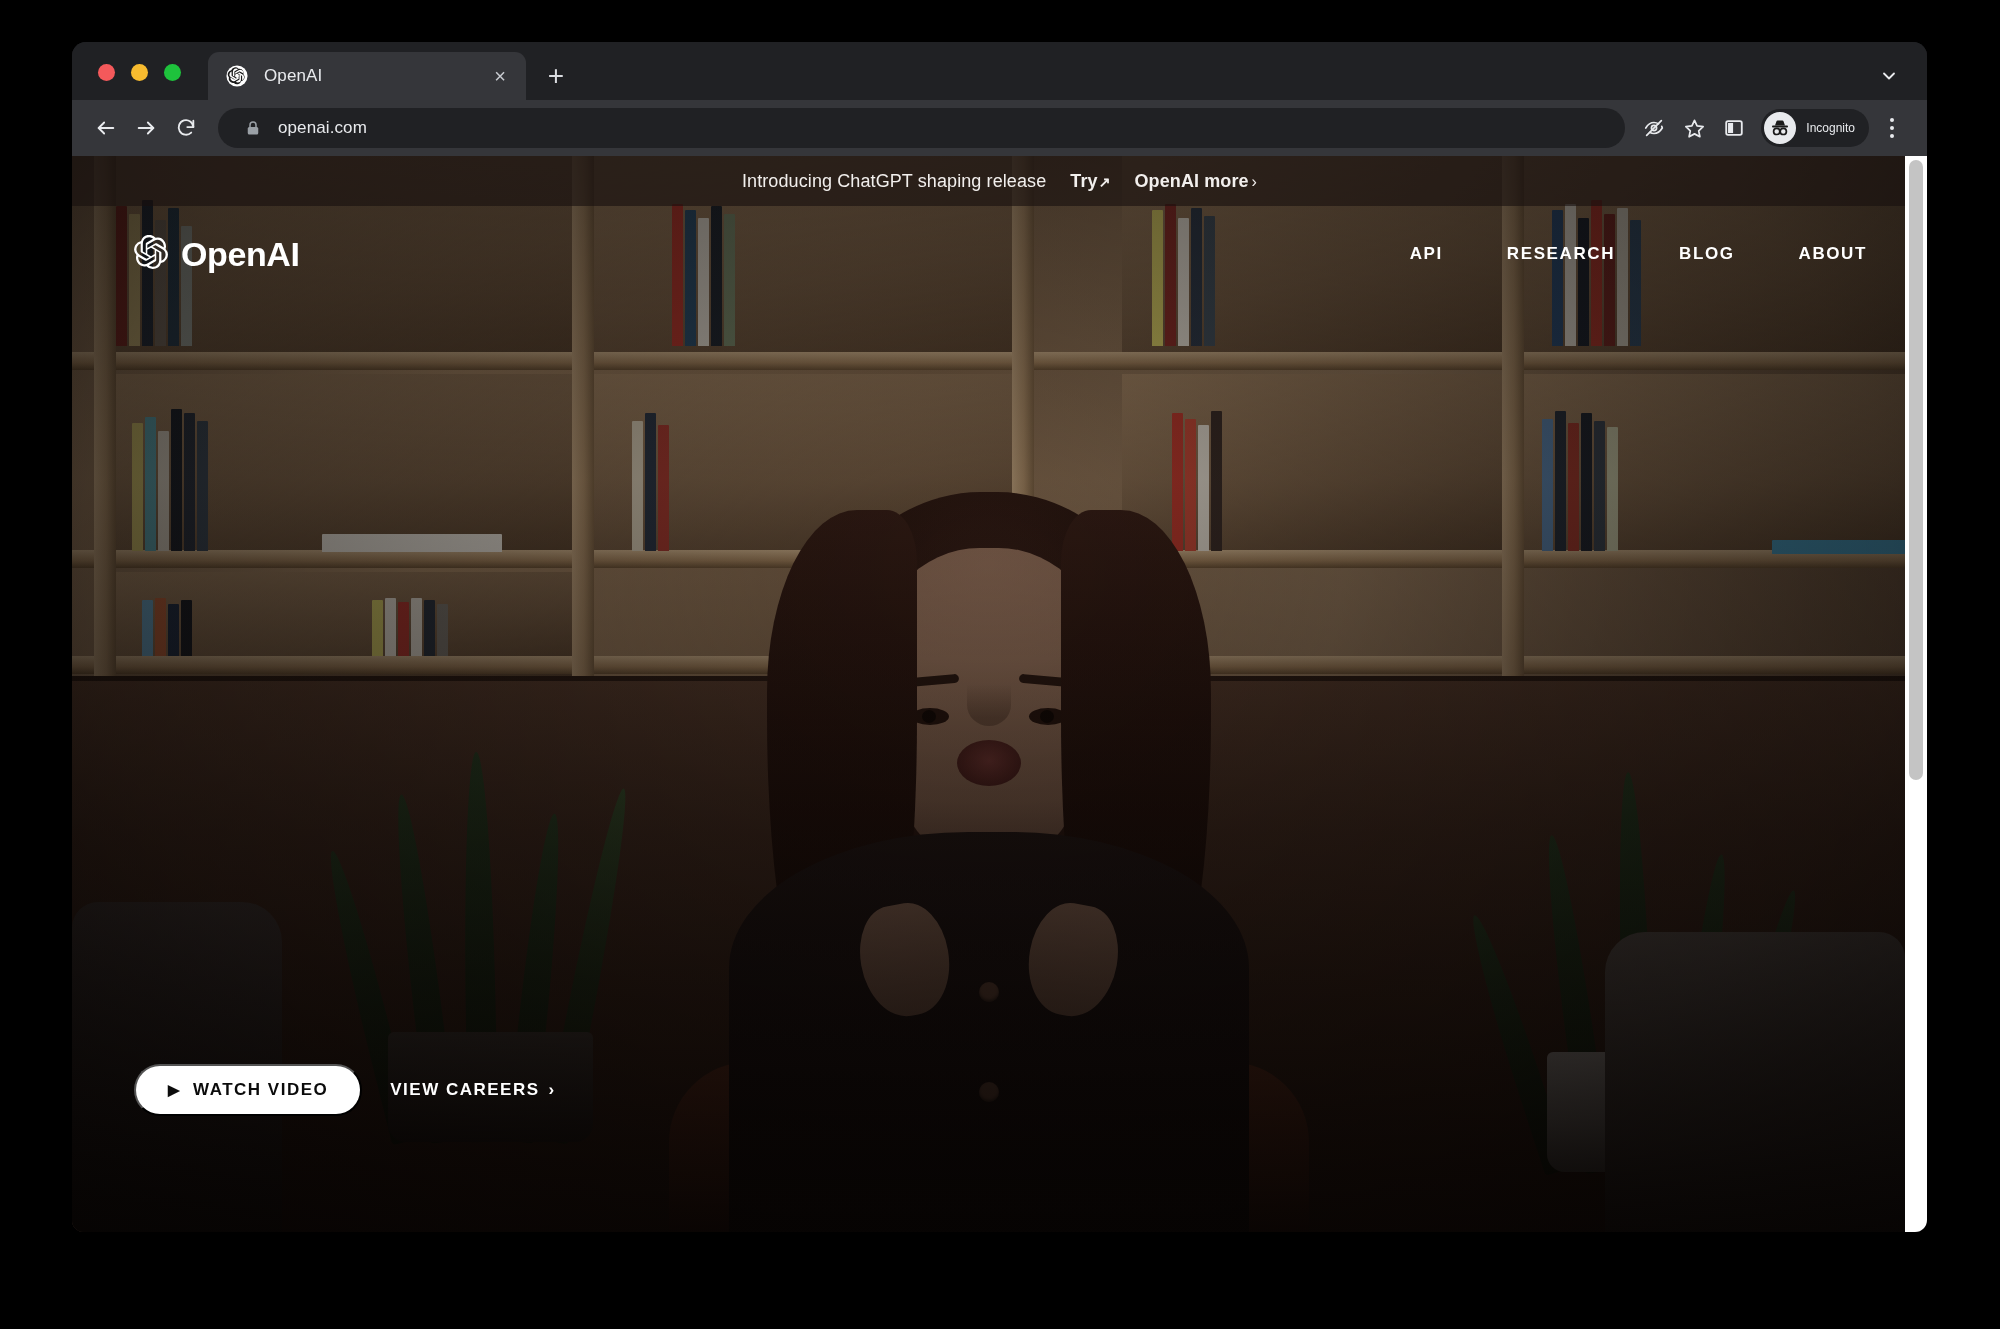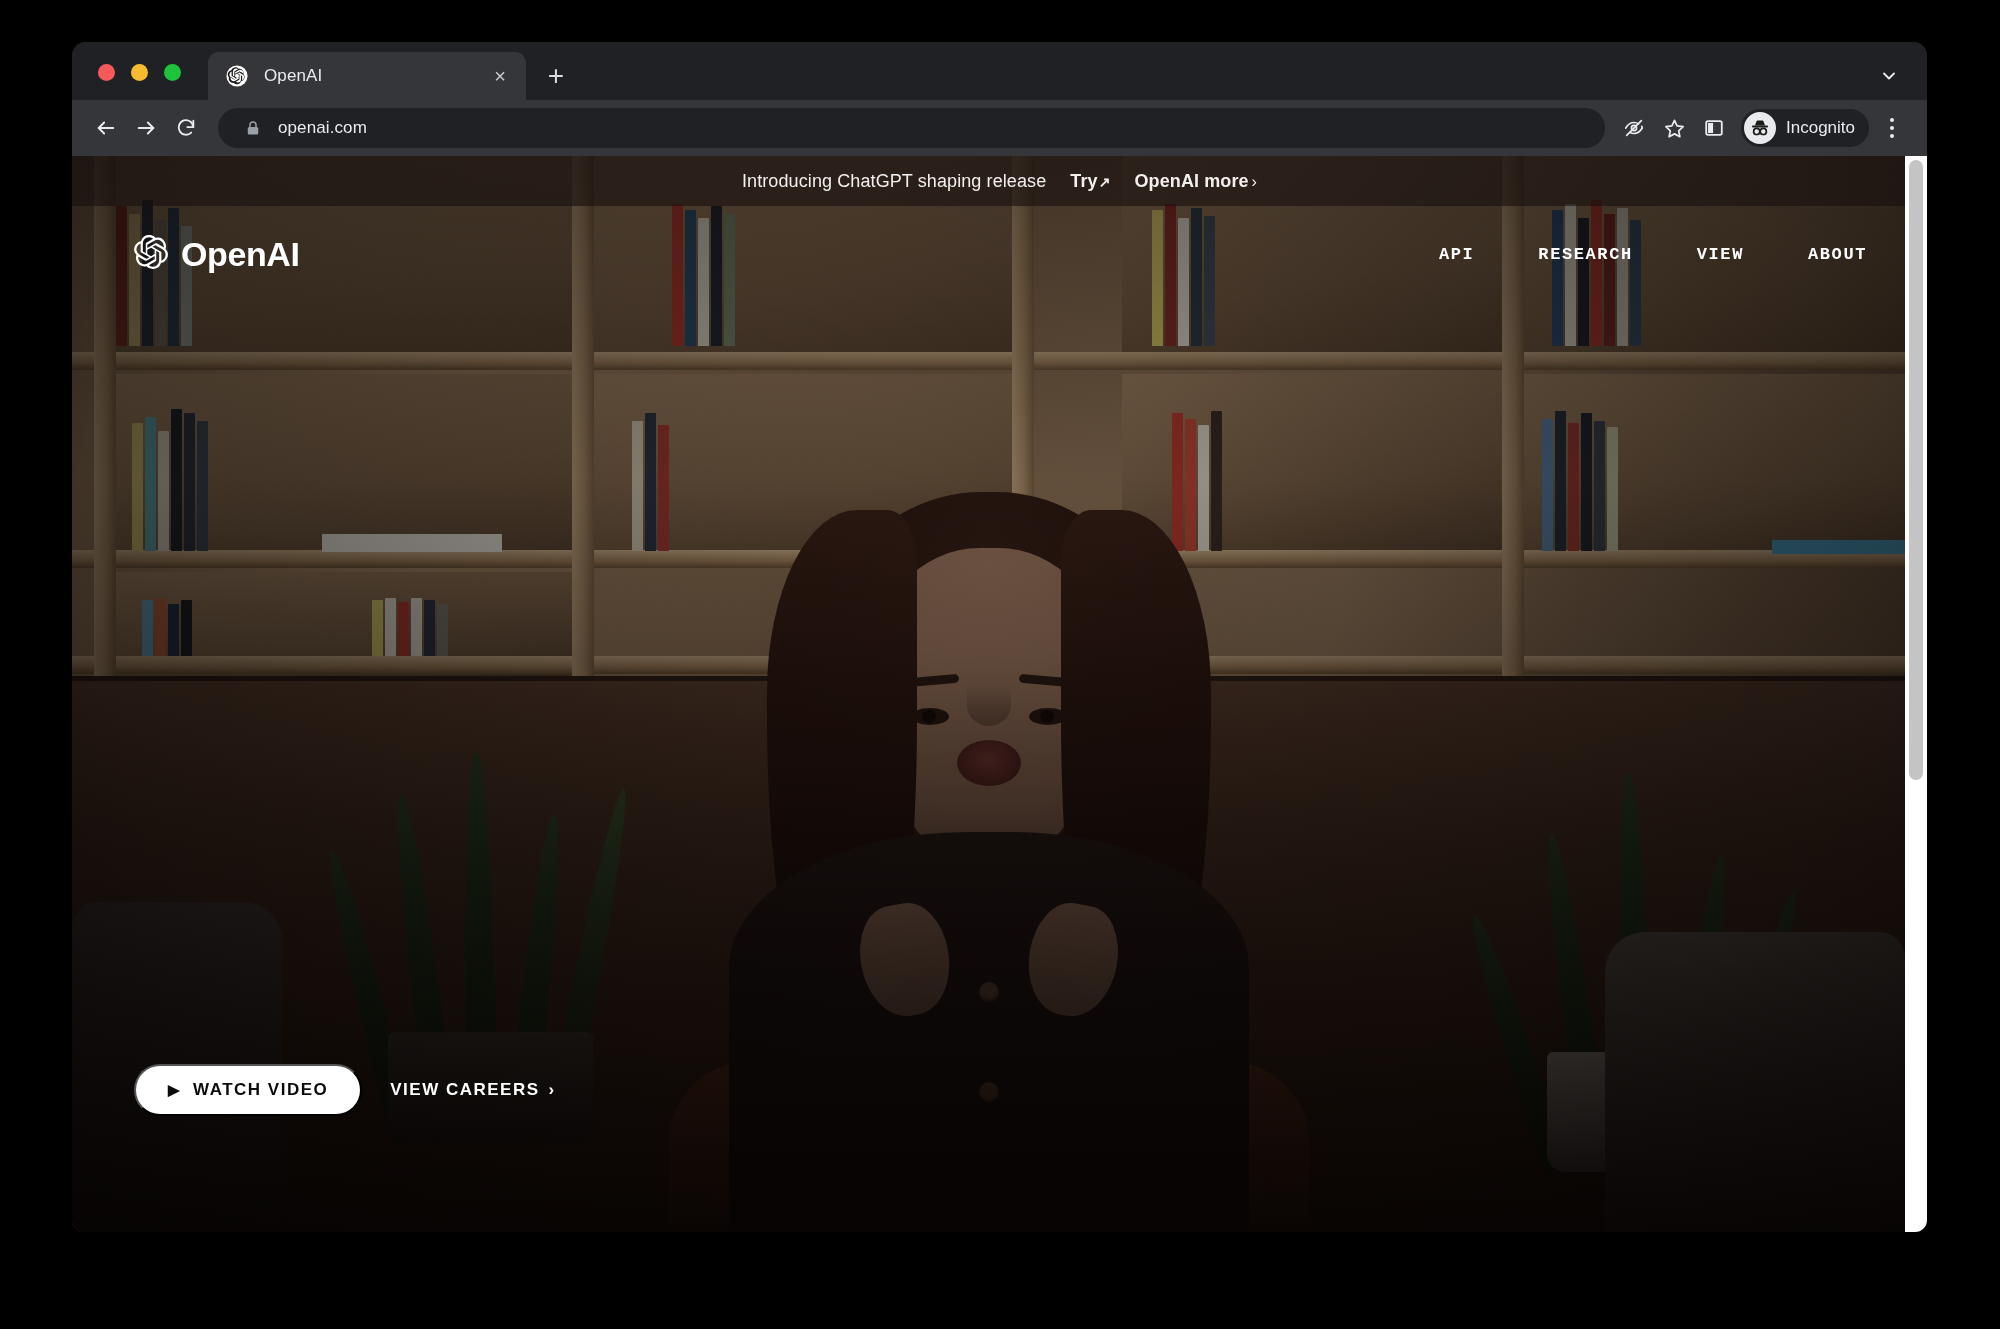--- a/index.html
+++ b/index.html
@@ -127,21 +127,21 @@
     margin-left: 6px;
   }
   #incognito-pill .avatar {
     width: 32px; height: 32px; border-radius: 50%;
     background: #e8eaed;
     display: flex; align-items: center; justify-content: center;
   }
   #incognito-pill .label {
     margin-left: 10px;
     color: #e8eaed;
-    font-size: 17px;
+    font-size: 12px;
   }
   #menu-dots {
     width: 34px; height: 38px;
     display: flex; flex-direction: column;
     align-items: center; justify-content: center; gap: 4px;
     margin-left: 4px;
   }
   #menu-dots i { width: 4px; height: 4px; border-radius: 50%; background: #e8eaed; display: block; }
 
   
@@ -299,21 +299,21 @@
   #site-header {
     position: absolute; left: 0; right: 0; top: 50px; height: 96px;
     display: flex; align-items: center;
     padding: 0 60px 0 62px;
     z-index: 5;
   }
   #brand { display: flex; align-items: center; gap: 13px; }
   #brand .brand-name {
     color: #ffffff; font-size: 34px; font-weight: 700; letter-spacing: -.4px;
   }
-  #site-nav { margin-left: auto; display: flex; align-items: center; gap: 64px; font-family: Liberation Mono, monospace; }
+  #site-nav { margin-left: auto; display: flex; align-items: center; gap: 64px; }
   #site-nav .nav-link {
     color: #ffffff; font-size: 17px; font-weight: 700;
     letter-spacing: 1.6px;
   }
 
   #hero-copy {
     position: absolute; left: 62px; bottom: 116px; z-index: 5;
   }
   #hero-headline {
     color: #ffffff;
@@ -634,21 +634,21 @@
           <svg viewBox="0 0 24 24" width="34" height="34" aria-hidden="true">
             <path d="M22.28 9.82a5.98 5.98 0 0 0-.52-4.91 6.05 6.05 0 0 0-6.51-2.9A6 6 0 0 0 4.98 4.18a5.98 5.98 0 0 0-4 2.9 6.05 6.05 0 0 0 .74 7.1 5.98 5.98 0 0 0 .51 4.91 6.05 6.05 0 0 0 6.52 2.9A5.98 5.98 0 0 0 13.26 24a6.05 6.05 0 0 0 5.77-4.21 5.98 5.98 0 0 0 3.99-2.9 6.05 6.05 0 0 0-.74-7.07zM13.26 22.43a4.48 4.48 0 0 1-2.88-1.04l.14-.08 4.78-2.76a.79.79 0 0 0 .39-.68v-6.74l2.02 1.17a.07.07 0 0 1 .04.06v5.58a4.5 4.5 0 0 1-4.49 4.49zM3.6 18.3a4.47 4.47 0 0 1-.54-3.01l.14.09 4.79 2.76a.77.77 0 0 0 .78 0l5.84-3.37v2.33a.08.08 0 0 1-.03.07l-4.84 2.79a4.5 4.5 0 0 1-6.14-1.65zM2.34 7.9a4.49 4.49 0 0 1 2.35-1.97v5.68a.77.77 0 0 0 .38.67l5.82 3.36-2.02 1.17a.07.07 0 0 1-.07 0l-4.84-2.8a4.5 4.5 0 0 1-1.62-6.1zm16.6 3.87L13.1 8.38l2.02-1.16a.07.07 0 0 1 .07 0l4.84 2.8a4.49 4.49 0 0 1-.68 8.1v-5.68a.79.79 0 0 0-.4-.67zm2.01-3.03-.14-.09-4.78-2.79a.78.78 0 0 0-.79 0L9.4 9.23V6.9a.07.07 0 0 1 .03-.07l4.84-2.79a4.5 4.5 0 0 1 6.68 4.66zM8.3 12.86l-2.02-1.16a.08.08 0 0 1-.04-.06V6.07a4.5 4.5 0 0 1 7.37-3.45l-.14.08L8.7 5.46a.79.79 0 0 0-.4.68zm1.1-2.37 2.6-1.5 2.6 1.5v3l-2.59 1.5-2.6-1.5z" fill="#ffffff"></path>
           </svg>
         </span>
         <span class="brand-name">OpenAI</span>
       </a>
 
       <nav id="site-nav">
         <a class="nav-link">API</a>
         <a class="nav-link">RESEARCH</a>
-        <a class="nav-link">VIEW</a>
+        <a class="nav-link">BLOG</a>
         <a class="nav-link">ABOUT</a>
       </nav>
     </div>
 
     <div id="hero-copy">
       <div id="hero-actions">
         <button id="watch-video-button">
           <span class="play">▶</span>
           <span>WATCH VIDEO</span>
         </button>

